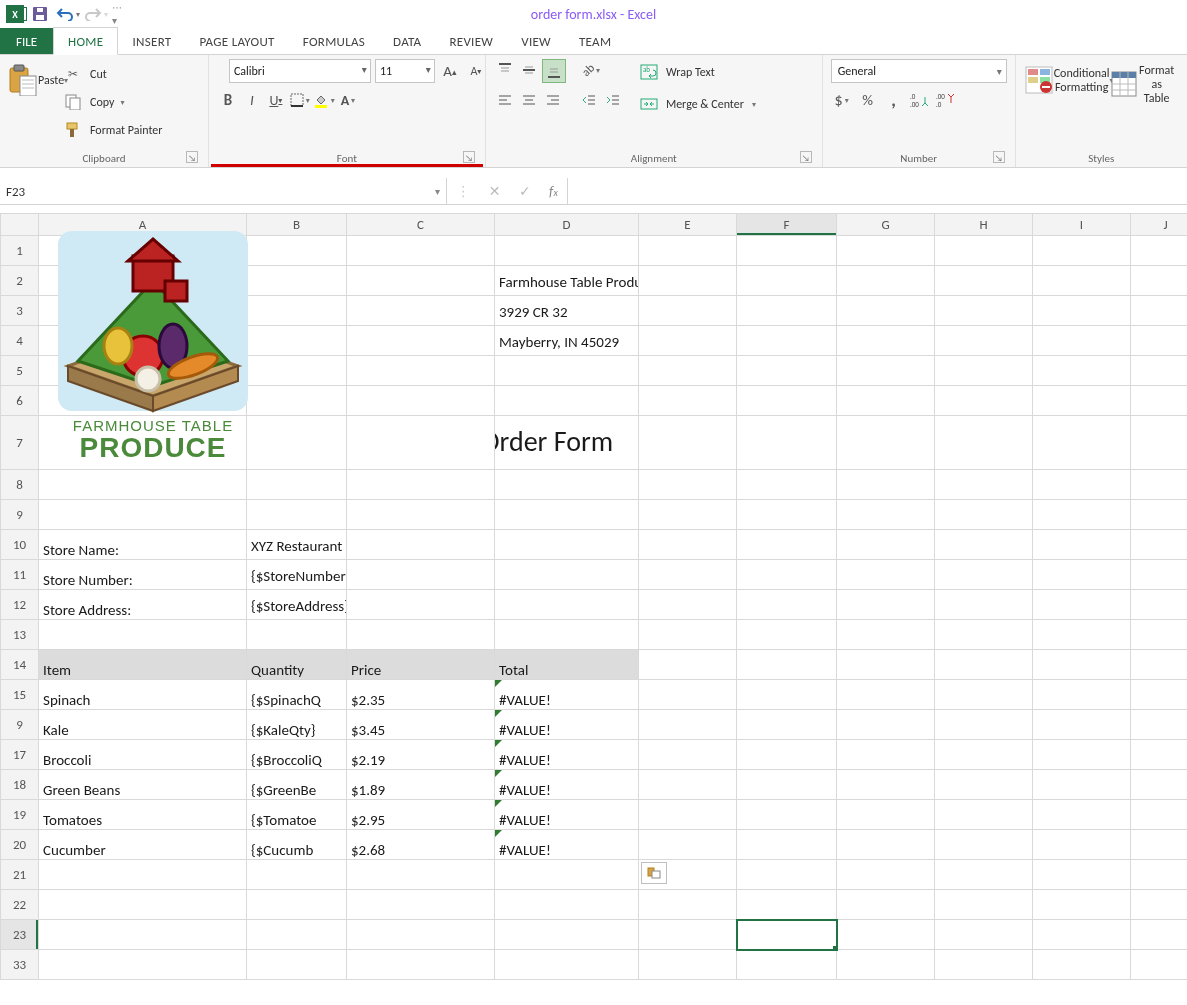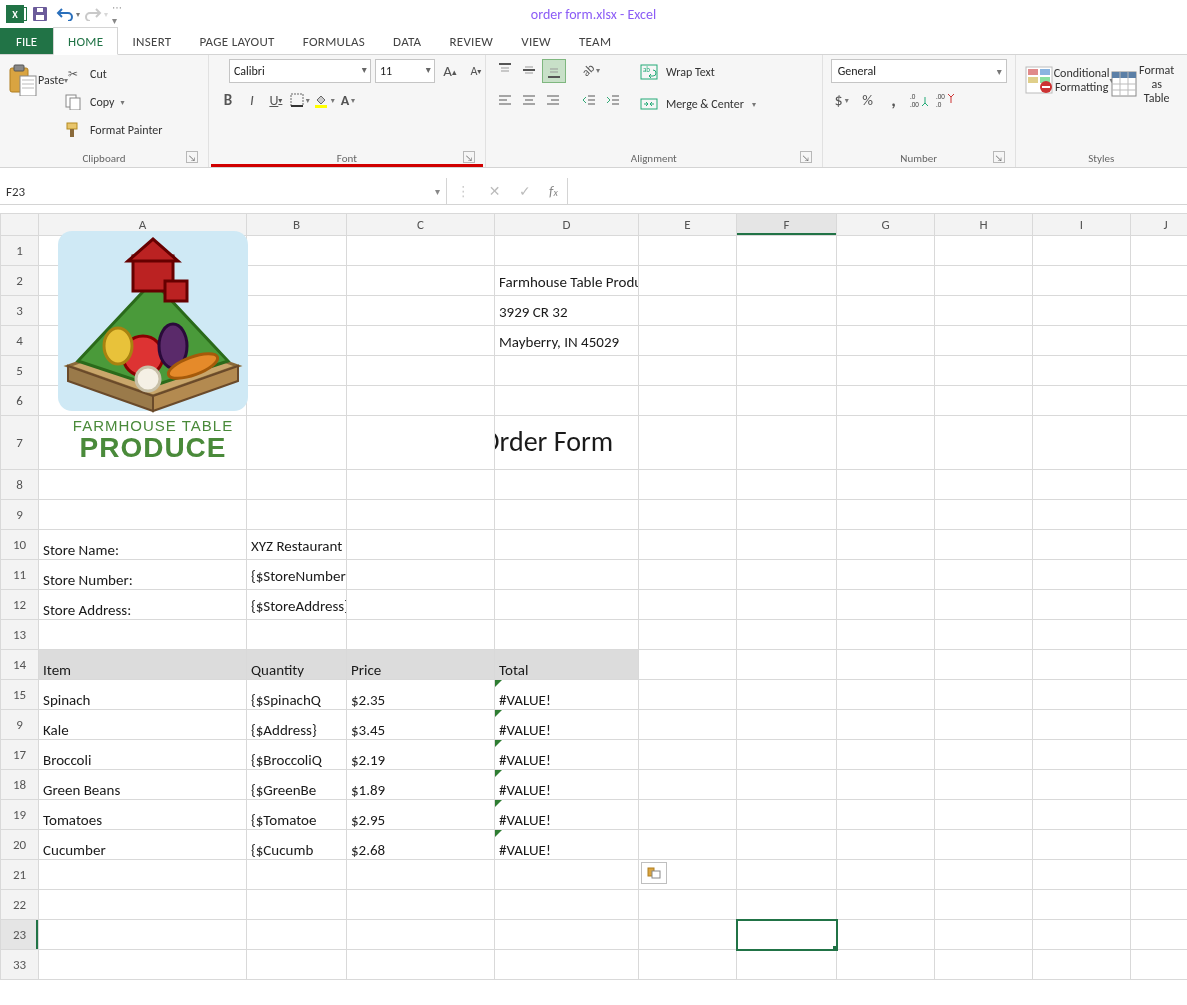--- a/index.html
+++ b/index.html
@@ -886,21 +886,21 @@
           <td></td>
           <td></td>
           <td></td>
           <td></td>
           <td></td>
           <td></td>
         </tr>
   <tr>
           <td class="rowh">9</td>
           <td>Kale</td>
-          <td>{$Address}</td>
+          <td>{$KaleQty}</td>
           <td class="right">$3.45</td>
           <td class="right err-cell err-tri">#VALUE!</td>
           <td></td>
           <td></td>
           <td></td>
           <td></td>
           <td></td>
           <td></td>
         </tr>
   <tr>

